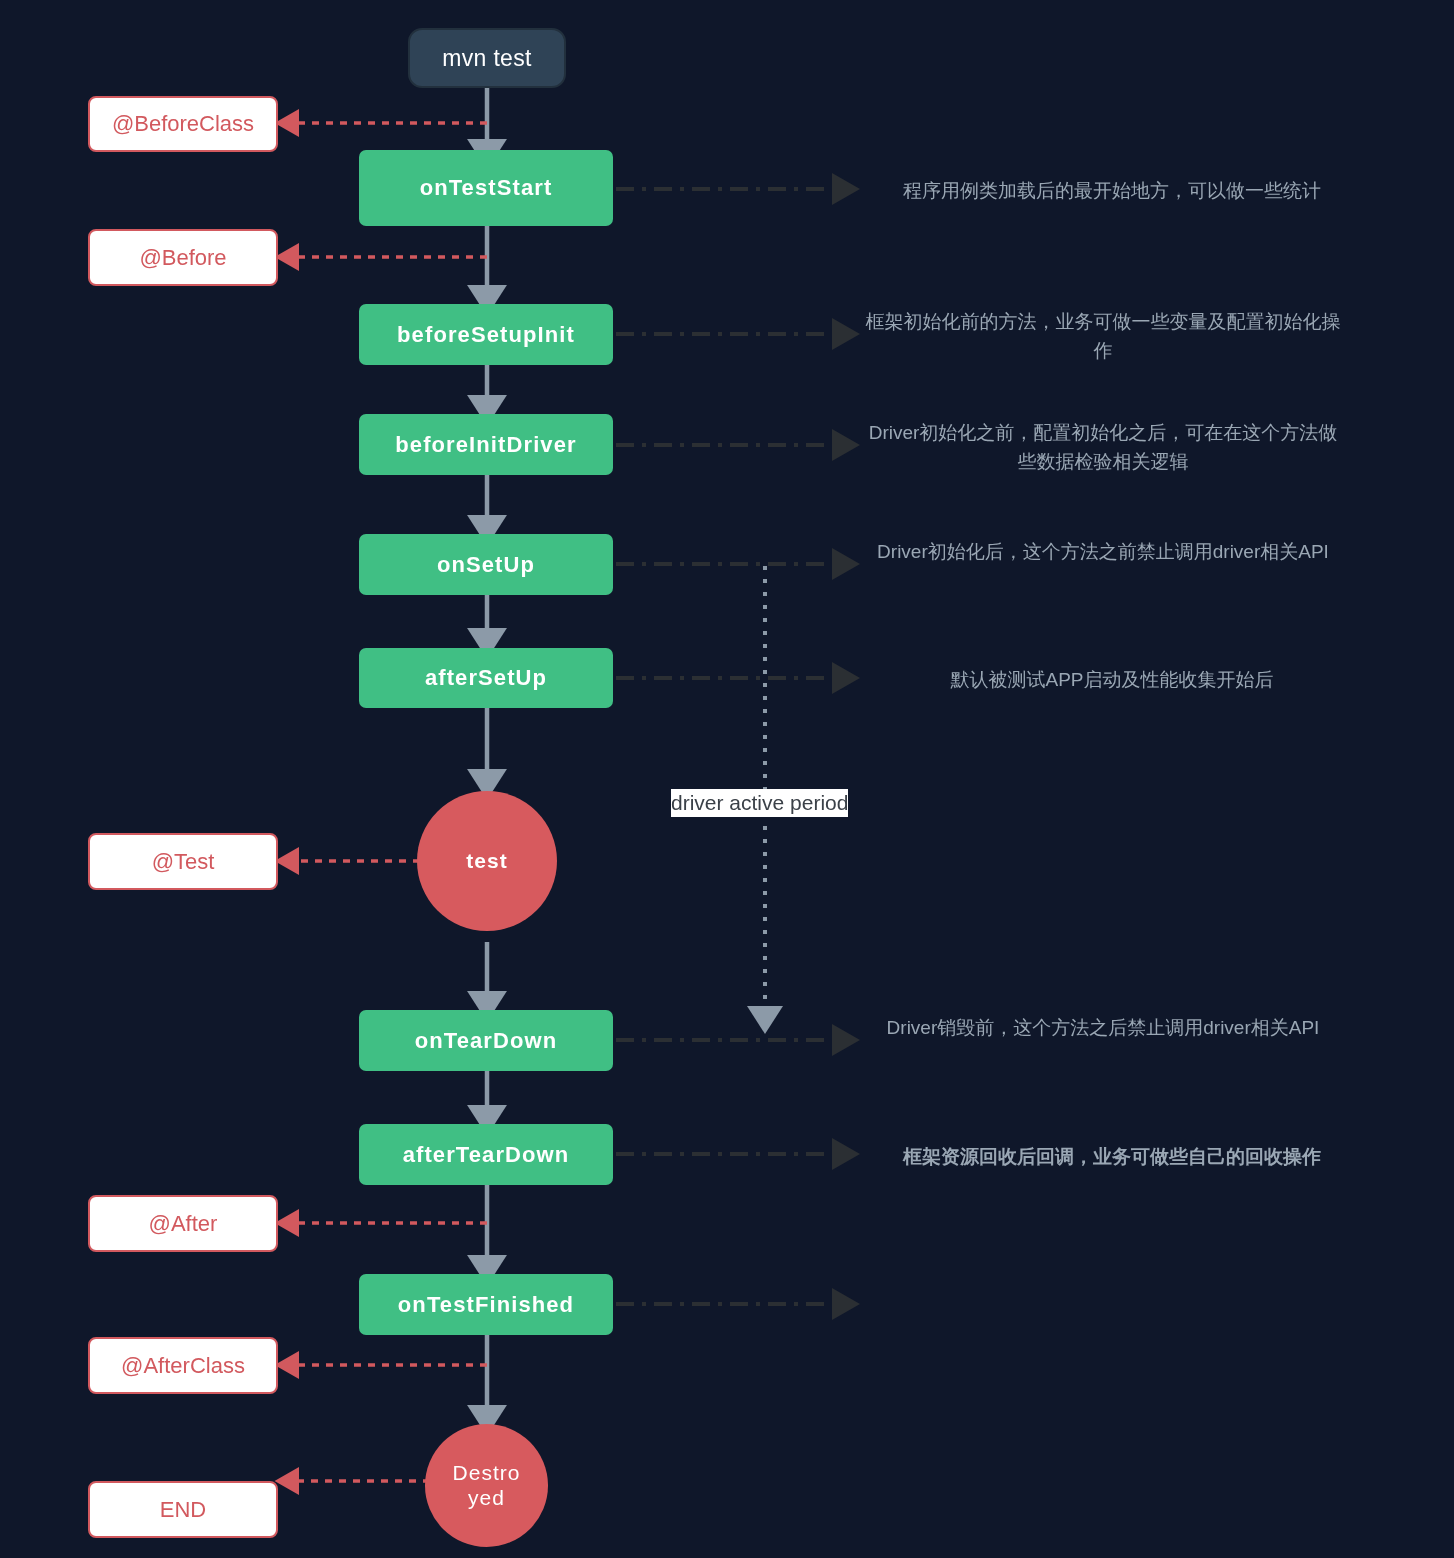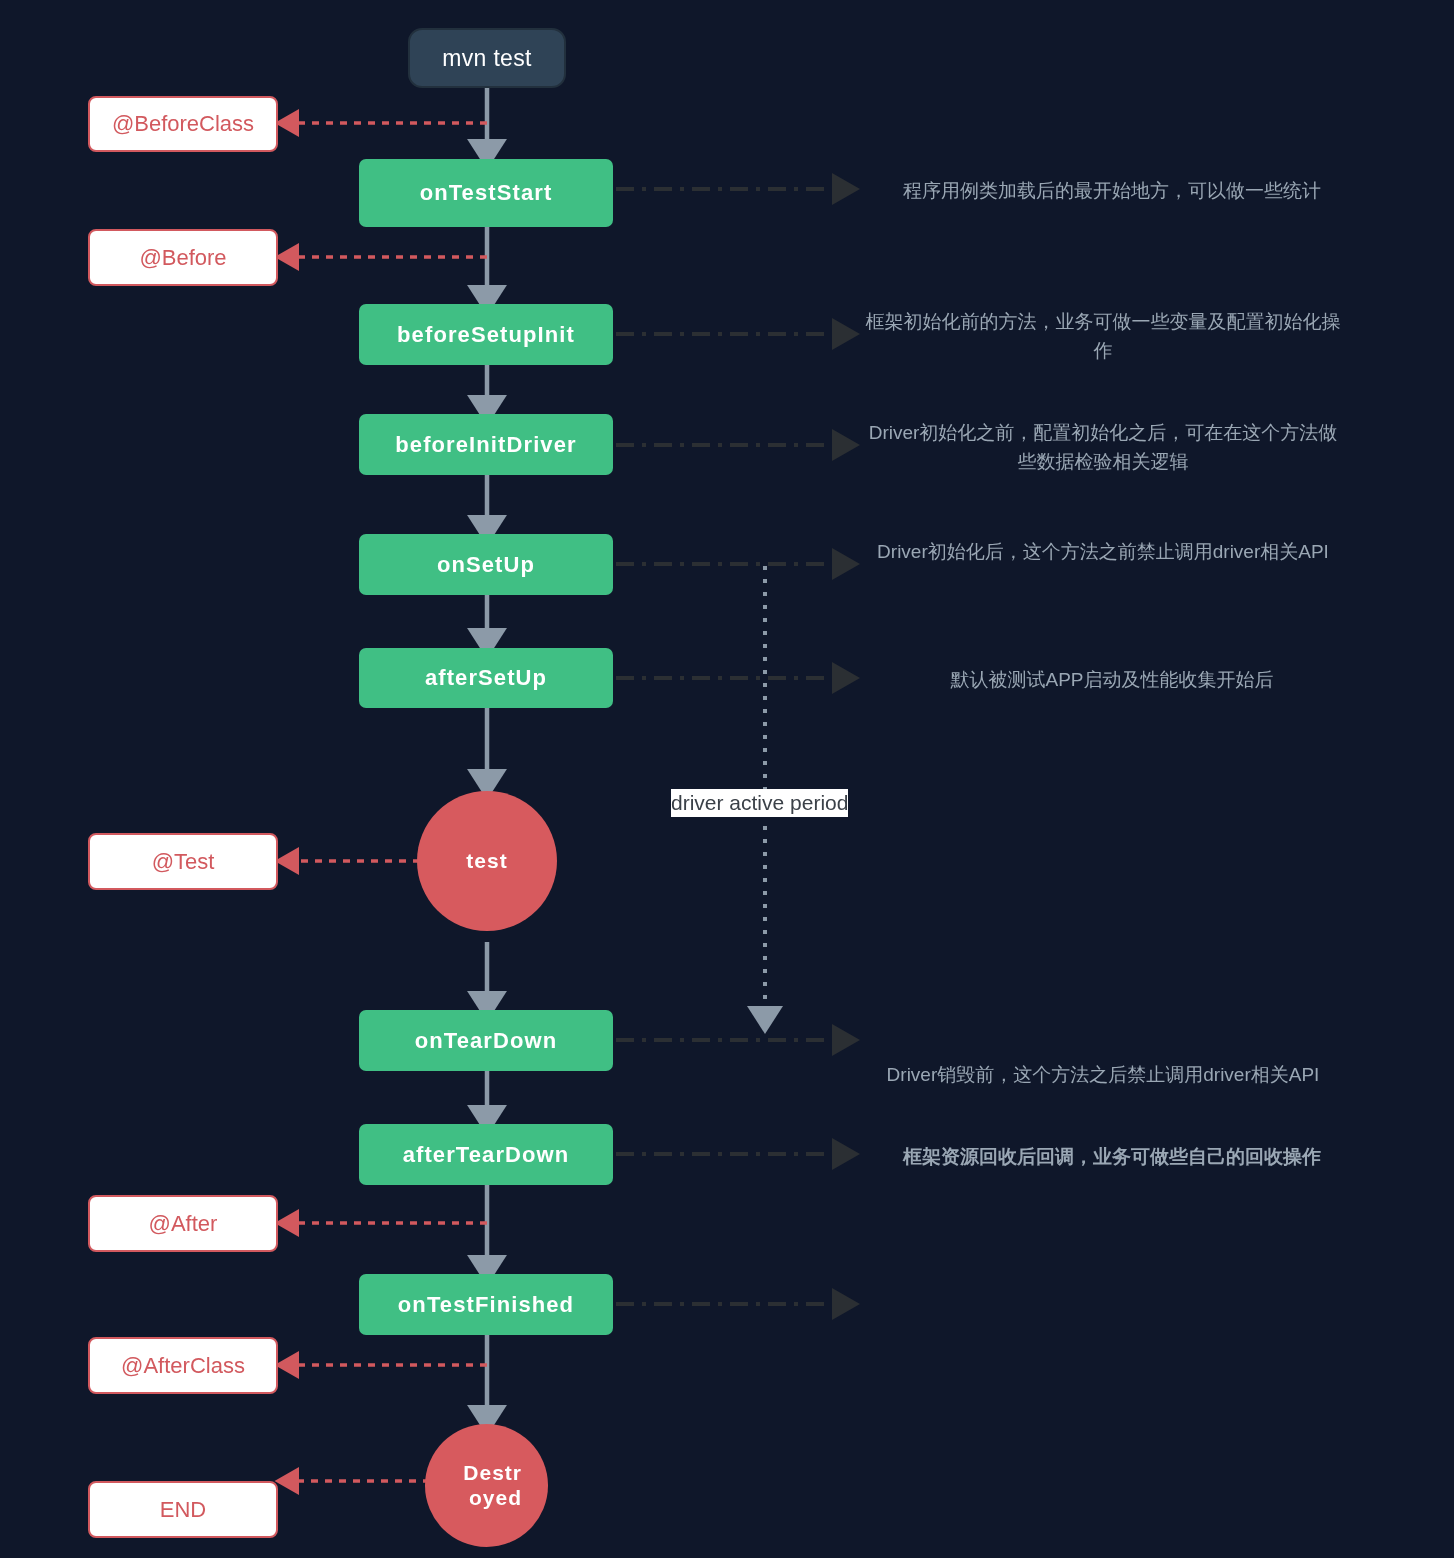--- a/index.html
+++ b/index.html
@@ -54,26 +54,25 @@
   .node-circle {
     background: #d75a5e;
     border-radius: 50%;
     color: #ffffff;
     font-weight: bold;
     letter-spacing: 1px;
   }
   .node-circle.test-node { font-size: 21px; }
   .node-circle.destroyed-node {
     font-size: 21px;
-    font-weight: bold;
+    font-weight: normal;
     line-height: 1.15;
     padding: 0 26px;
     box-sizing: border-box;
     word-break: break-all;
-    text-align: right;
   }
 
   
   .tag {
     position: absolute;
     box-sizing: border-box;
     display: flex;
     align-items: center;
     justify-content: center;
     background: #ffffff;
@@ -155,21 +154,21 @@
       <line x1="430" y1="1481" x2="292" y2="1481"></line>
     </g>
 
     <line x1="765" y1="566" x2="765" y2="1018" stroke="#8c9aa8" stroke-width="4" stroke-dasharray="4 9" marker-end="url(#arrow-gray)" fill="none"></line>
   </svg>
 
   <div class="node node-start" style="left:408px; top:28px; width:158px; height:60px;">
     <span>mvn test</span>
   </div>
 
-  <div class="node node-step" style="left:359px; top:159px; width:254px; height:68px;">
+  <div class="node node-step" style="left:359px; top:150px; width:254px; height:76px;">
     <span>onTestStart</span>
   </div>
 
   <div class="node node-step" style="left:359px; top:304px; width:254px; height:61px;">
     <span>beforeSetupInit</span>
   </div>
 
   <div class="node node-step" style="left:359px; top:414px; width:254px; height:61px;">
     <span>beforeInitDriver</span>
   </div>
@@ -239,21 +238,21 @@
   </div>
 
   <div class="desc" style="left:862px; top:537px; width:482px;">
     <span>Driver初始化后，这个方法之前禁止调用driver相关API</span>
   </div>
 
   <div class="desc" style="left:862px; top:665px; width:500px;">
     <span>默认被测试APP启动及性能收集开始后</span>
   </div>
 
-  <div class="desc" style="left:862px; top:1013px; width:482px;margin-top:47px;">
+  <div class="desc" style="left:862px; top:1013px; width:482px;">
     <span>Driver销毁前，这个方法之后禁止调用driver相关API</span>
   </div>
 
   <div class="desc" style="left:862px; top:1142px; width:500px;font-weight:bold;">
     <span>框架资源回收后回调，业务可做些自己的回收操作</span>
   </div>
 
 
   <div class="period-label" style="left:671px; top:789px;">
     <span>driver active period</span>

